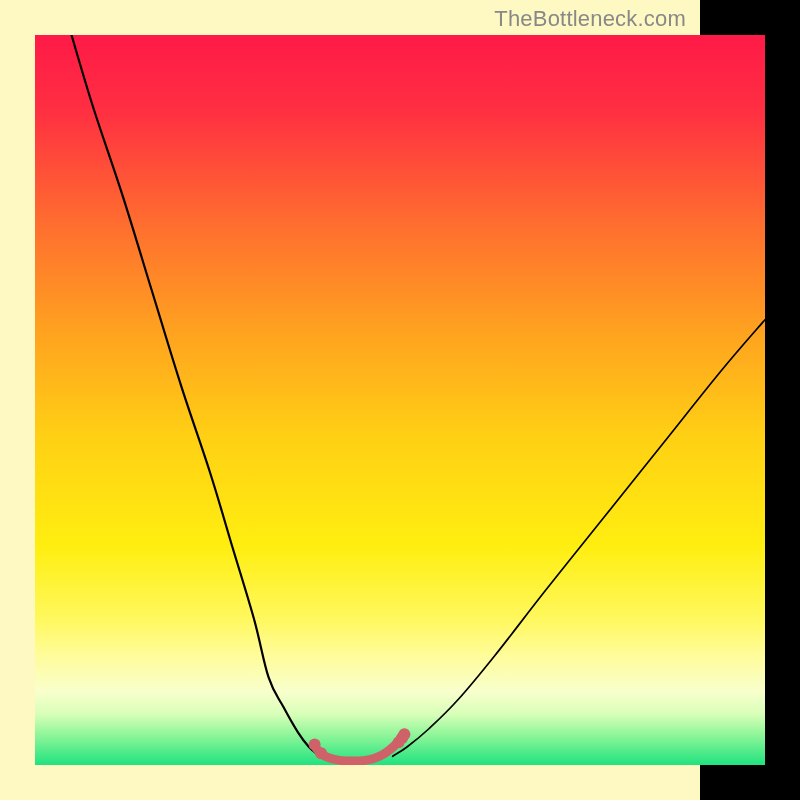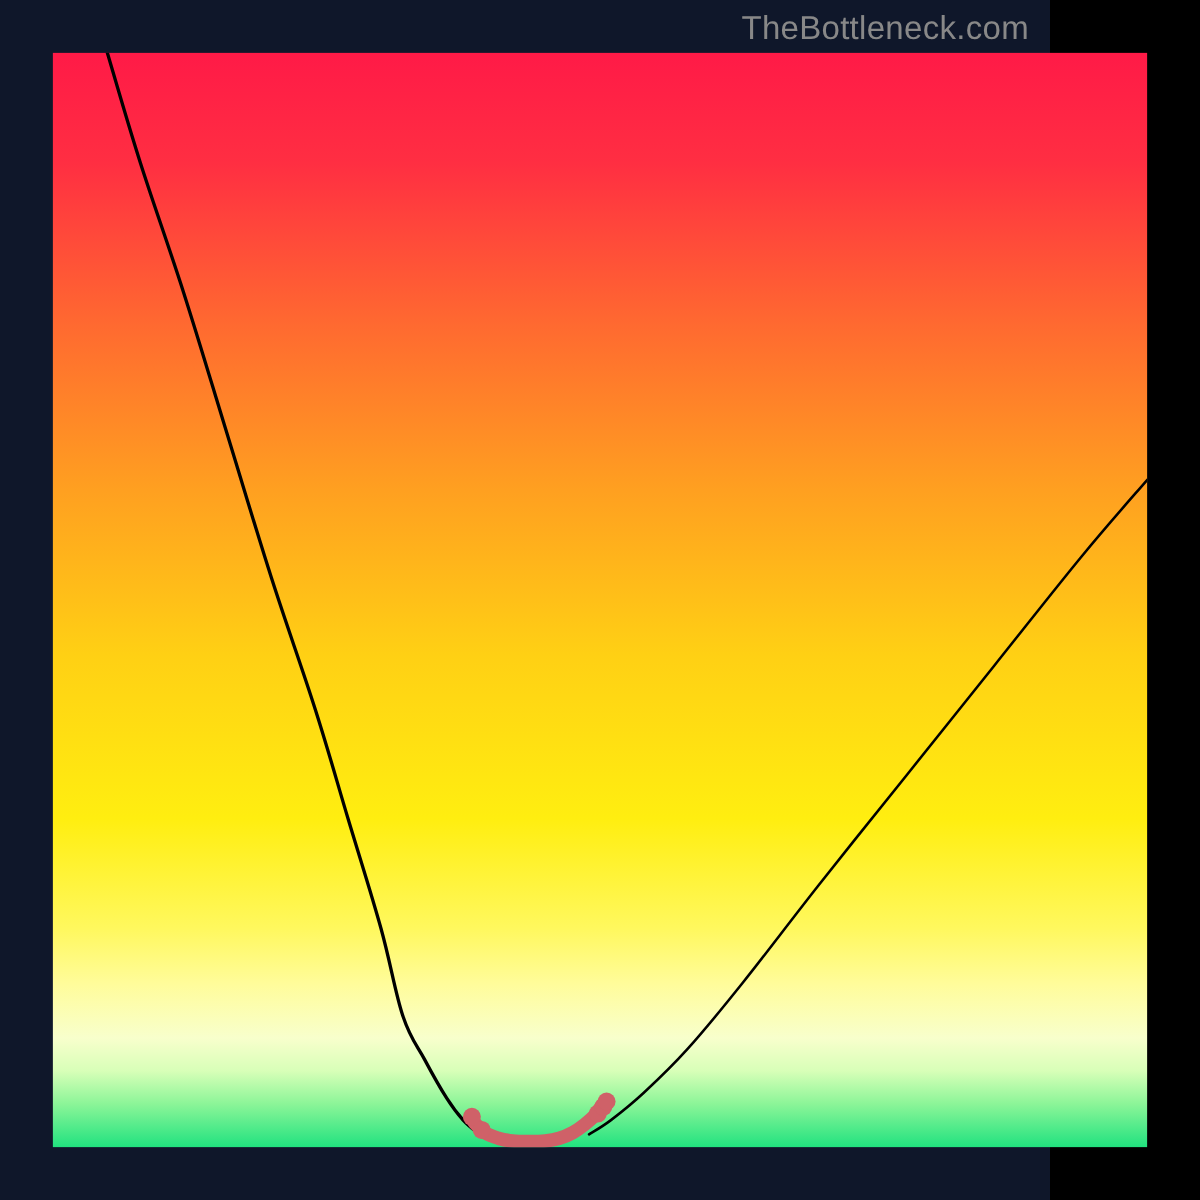--- a/index.html
+++ b/index.html
@@ -10,21 +10,21 @@
     background: #000000;
     overflow: hidden;
     font-family: Arial, Helvetica, sans-serif;
   }
   .frame {
     position: absolute;
     left: 0;
     top: 0;
     width: 700px;
     height: 800px;
-    background: #0f172a;
+    background: #fef9c3;
   }
   .plot {
     position: absolute;
     left: 35px;
     top: 35px;
     width: 730px;
     height: 730px;
     overflow: hidden;
   }
   .watermark {

